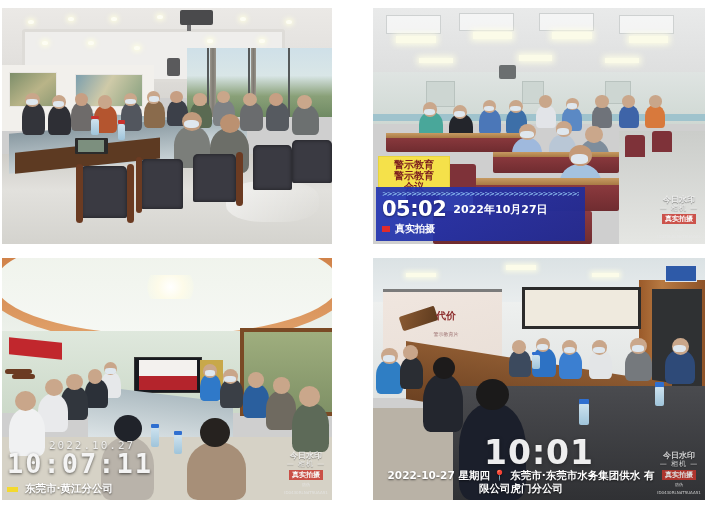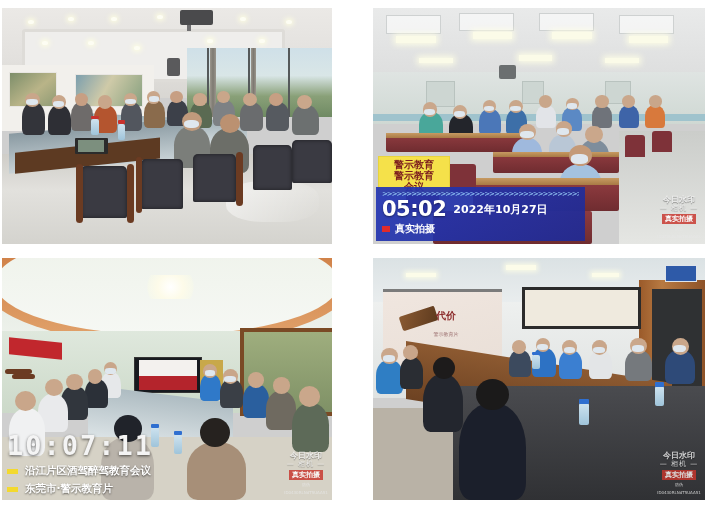--- a/index.html
+++ b/index.html
@@ -407,28 +407,25 @@
       <div class="head" style="left:60%;top:66%;width:9%;height:12%;background:#26221f"></div>
       <div class="bottle" style="left:45%;top:70%;width:2.6%;height:8%"></div>
       <div class="bottlecap" style="left:45%;top:68.4%;width:2.6%;height:1.8%"></div>
       <div class="bottle" style="left:52%;top:73%;width:2.6%;height:8%"></div>
       <div class="bottlecap" style="left:52%;top:71.4%;width:2.6%;height:1.8%"></div>
       <div class="chairframe" style="left:1%;top:46%;width:8%;height:2%"></div>
       <div class="chairframe" style="left:3%;top:48%;width:7%;height:2%"></div>
     </div>
 
     <div class="ovl-bl">
+      <div class="bdate">2022.10.27</div>
       <div class="bclock">10:07:11</div>
       <div class="line">
         <span class="ysq"></span>
-        <span class="ltxt">沿江片区酒驾醉驾教育会议</span>
-      </div>
-      <div class="line">
-        <span class="ysq"></span>
-        <span class="ltxt">东莞市·警示教育片</span>
+        <span class="ltxt">东莞市·黄江分公司</span>
       </div>
     </div>
 
     <div class="wmark">
       <div class="w1">今日水印</div>
       <div class="w2">— 相机 —</div>
       <div class="w3">真实拍摄</div>
       <div class="w4">防伪 ID0430RLNdT5UAA51</div>
     </div>
   </div>
@@ -482,20 +479,29 @@
       <div class="person" style="left:26%;top:60%;width:20%;height:40%;background:#1b1f2b"></div>
       <div class="head" style="left:31%;top:50%;width:10%;height:13%;background:#1b1a1a"></div>
       <div class="bottle" style="left:62%;top:60%;width:3%;height:9%"></div>
       <div class="bottlecap" style="left:62%;top:58.4%;width:3%;height:2%"></div>
       <div class="bottle" style="left:85%;top:53%;width:2.8%;height:8%"></div>
       <div class="bottlecap" style="left:85%;top:51.4%;width:2.8%;height:1.8%"></div>
       <div class="bottle" style="left:48%;top:40%;width:2.2%;height:6%"></div>
       <div class="bottlecap" style="left:48%;top:38.8%;width:2.2%;height:1.4%"></div>
     </div>
 
+    <div class="ovl-br">
+      <div class="bigtime">10:01</div>
+      <div class="infoline">
+        <span>2022-10-27 星期四</span>
+        <span class="pin">📍</span>
+        <span>东莞市·东莞市水务集团供水</span>
+        <span>有限公司虎门分公司</span>
+      </div>
+    </div>
 
     <div class="wmark">
       <div class="w1">今日水印</div>
       <div class="w2">— 相机 —</div>
       <div class="w3">真实拍摄</div>
       <div class="w4">防伪 ID0430RLNdT5UAA51</div>
     </div>
   </div>
 
 </div>

